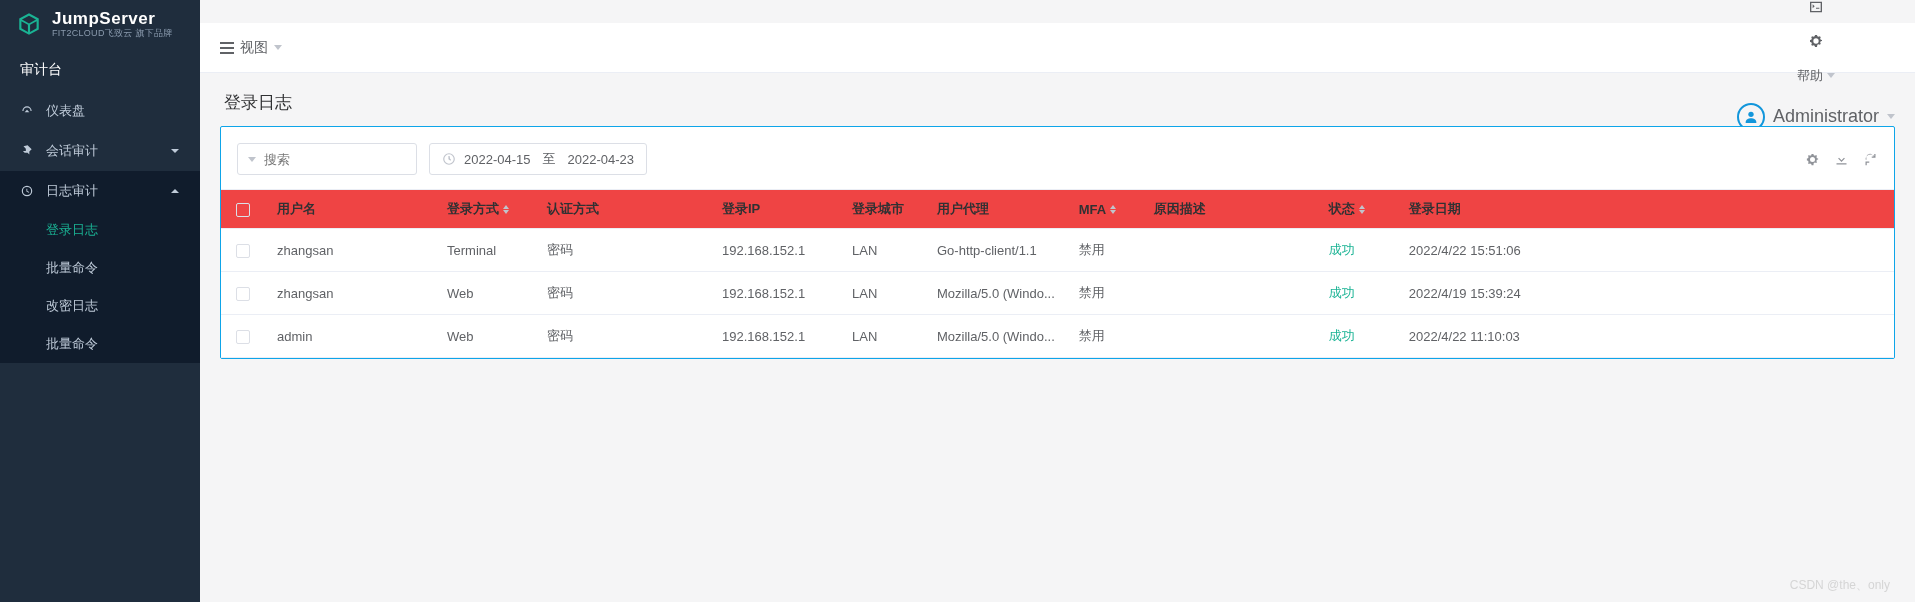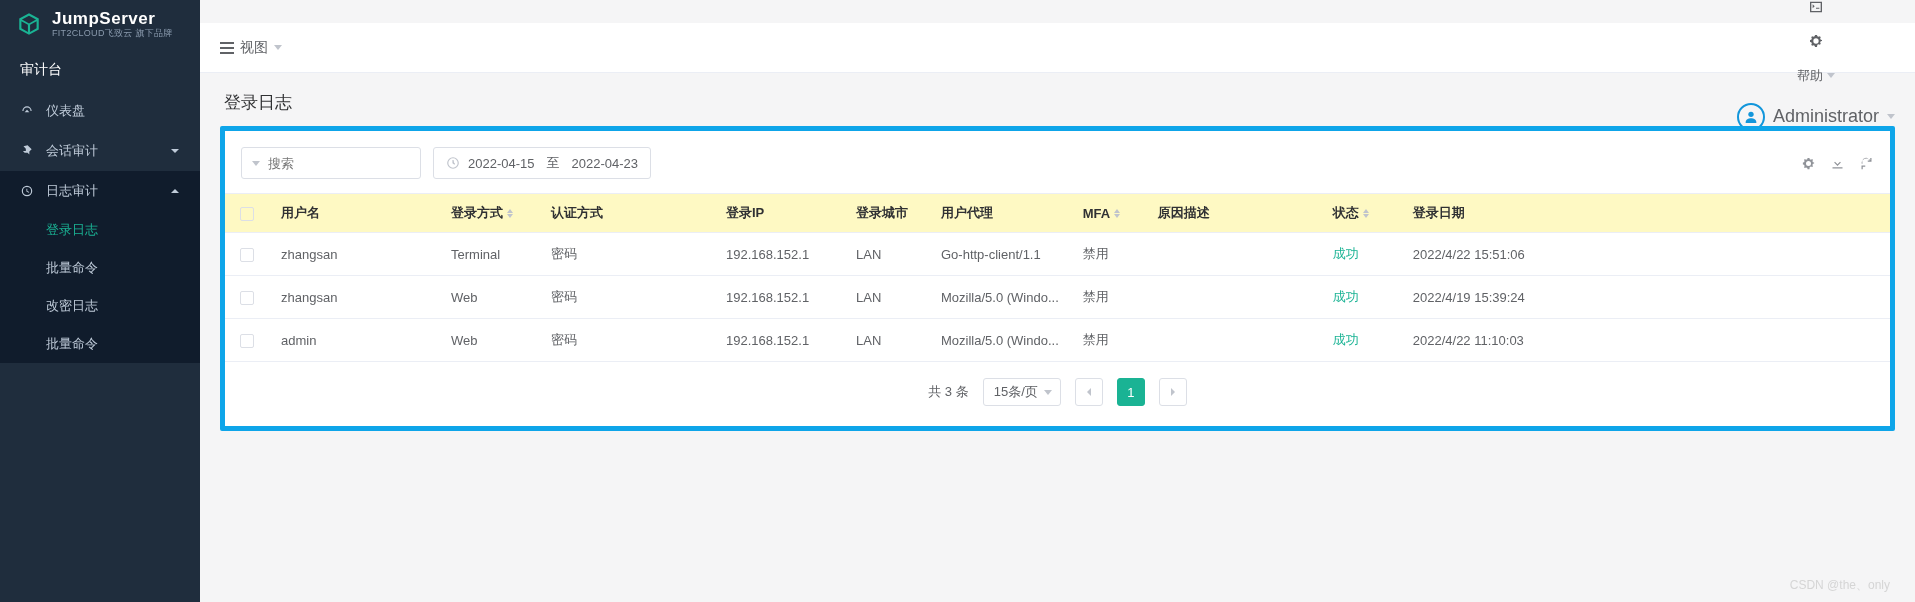--- a/index.html
+++ b/index.html
@@ -30,34 +30,34 @@
     .hamburger span { height: 2px; background: #606266; }
     .topbar-right { margin-left: auto; display: flex; align-items: center; gap: 18px; color: #606266; flex-direction: column; }
     .tb-icon { width: 16px; height: 16px; cursor: pointer; fill: #606266; }
     .help-item { display: flex; align-items: center; gap: 4px; cursor: pointer; font-size: 13px; }
     .user-item { display: flex; align-items: center; gap: 8px; cursor: pointer; font-size: 18px; }
     .avatar { width: 28px; height: 28px; border-radius: 50%; border: 2px solid #1296db; display: flex; align-items: center; justify-content: center; }
     .avatar-inner { width: 16px; height: 16px; }
     
     .page-title-bar { padding: 18px 24px 12px; font-size: 17px; color: #303133; }
     
-    .content-card { margin: 0 20px 20px; background: #fff; border: 5px solid #0ea5e9; border-radius: 2px; }
+    .content-card { margin: 0 20px 20px; background: #fff; border: 1px solid #0ea5e9; border-radius: 2px; }
     
     .toolbar { display: flex; align-items: center; padding: 16px 16px 14px; gap: 12px; }
     .search-box { display: flex; align-items: center; border: 1px solid #dcdfe6; border-radius: 3px; height: 32px; width: 180px; padding: 0 10px; gap: 8px; background: #fff; }
     .search-box input { border: none; outline: none; flex: 1; font-size: 13px; width: 100%; }
     .caret { width: 0; height: 0; border-left: 4px solid transparent; border-right: 4px solid transparent; border-top: 5px solid #c0c4cc; }
     .date-box { display: flex; align-items: center; border: 1px solid #dcdfe6; border-radius: 3px; height: 32px; padding: 0 12px; gap: 8px; background: #fff; font-size: 13px; color: #606266; }
     .date-sep { margin: 0 4px; }
     .toolbar-right { margin-left: auto; display: flex; align-items: center; gap: 14px; }
     .tool-icon { width: 15px; height: 15px; cursor: pointer; fill: #909399; }
     
     
     table { width: 100%; border-collapse: collapse; }
-    thead th { text-align: left; padding: 10px 12px; border-top: 1px solid #ebeef5; border-bottom: 1px solid #ebeef5; font-weight: 600; font-size: 13px; color: #303133; background: #fef9c3; }
+    thead th { text-align: left; padding: 10px 12px; border-top: 1px solid #ebeef5; border-bottom: 1px solid #ebeef5; font-weight: 600; font-size: 13px; color: #303133; background: #ef4444; }
     tbody td { padding: 12px 12px; border-bottom: 1px solid #ebeef5; font-size: 13px; color: #606266; white-space: nowrap; overflow: hidden; text-overflow: ellipsis; }
     .check-col { width: 44px; text-align: center; }
     .checkbox { width: 14px; height: 14px; border: 1px solid #dcdfe6; border-radius: 2px; display: inline-block; vertical-align: middle; }
     .th-sort { display: inline-flex; align-items: center; gap: 2px; }
     .sort-arrows { display: inline-flex; flex-direction: column; gap: 1px; margin-left: 2px; }
     .sort-arrows span { width: 0; height: 0; border-left: 3px solid transparent; border-right: 3px solid transparent; }
     .sort-up { border-bottom: 4px solid #c0c4cc; }
     .sort-down { border-top: 4px solid #c0c4cc; }
     .status-success { color: #1ab394; }
     
@@ -273,35 +273,17 @@
     <td>LAN</td>
     <td>Mozilla/5.0 (Windo...</td>
     <td>禁用</td>
     <td></td>
     <td class="status-success">成功</td>
     <td>2022/4/22 11:10:03</td>
             </tr>
           </tbody>
       </table>
 
-      <div class="pagination">
-        <span>共 3 条</span>
-        <div class="page-size">
-          <span>15条/页</span>
-          <span class="caret"></span>
-        </div>
-        <div class="pg-btn">
-            <svg viewBox="0 0 10 10">
-              <path d="M7 1L3 5l4 4"></path>
-            </svg>
-          </div>
-        <div class="pg-btn active">1</div>
-        <div class="pg-btn">
-            <svg viewBox="0 0 10 10">
-              <path d="M3 1l4 4-4 4"></path>
-            </svg>
-          </div>
-      </div>
     </div>
   </div>
 </div>
 
 <div class="watermark">CSDN @the、only</div>
 
 </body></html>

